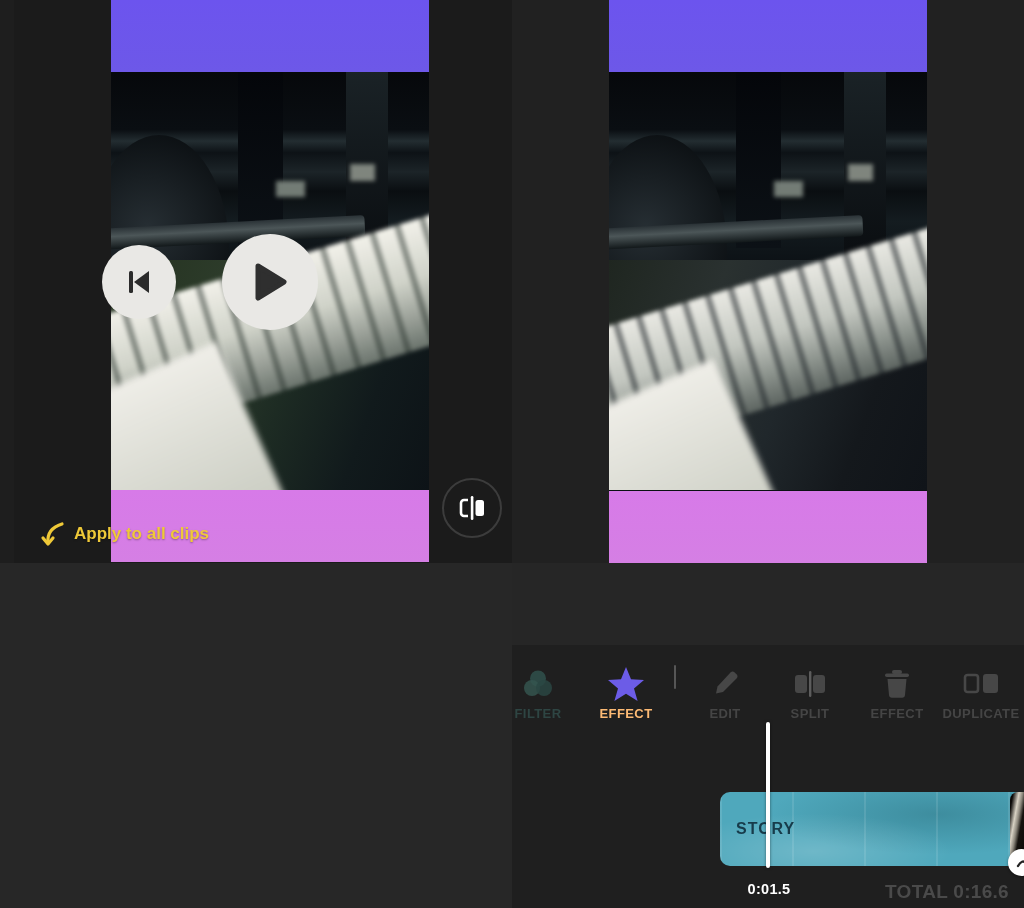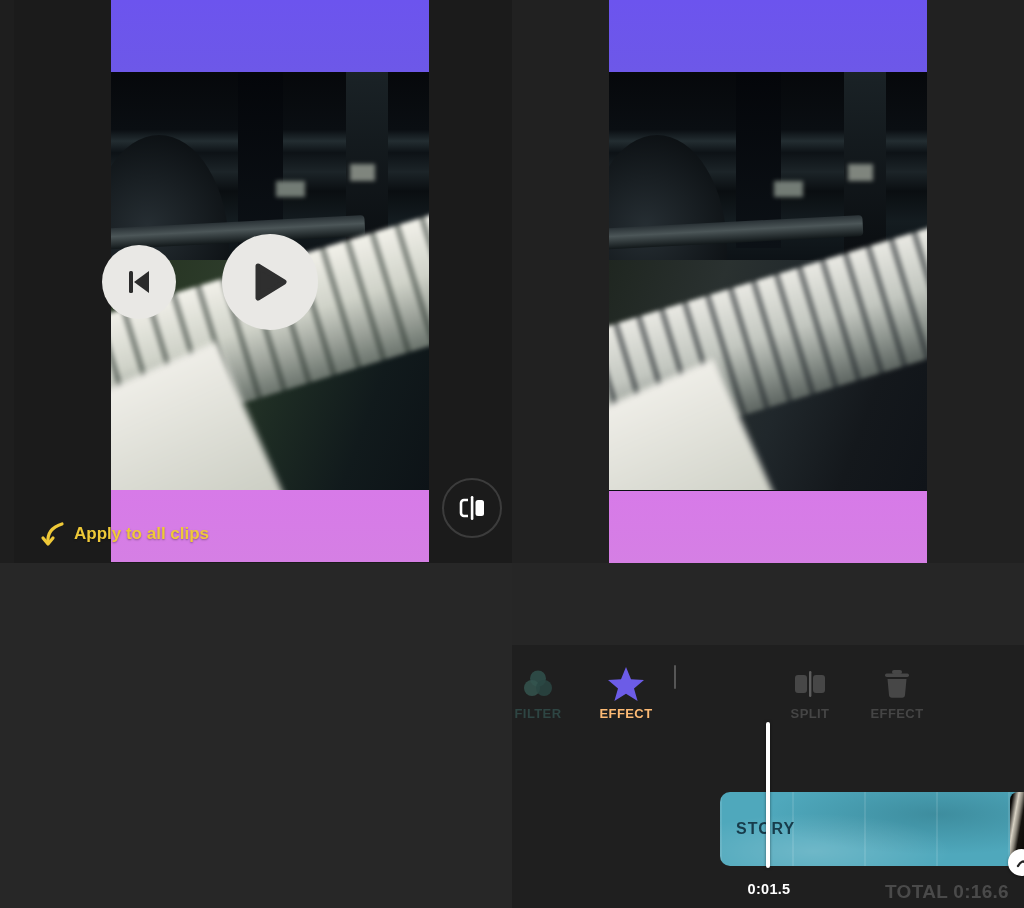--- a/index.html
+++ b/index.html
@@ -211,39 +211,56 @@
       </div>
       <div class="tool t-effect">
         <span class="ticon">
           <svg width="38" height="36" viewBox="0 0 38 36">
             <path d="M19 1 L24 13.2 L37 14 L27 22.4 L30.6 35 L19 27.8 L7.4 35 L11 22.4 L1 14 L14 13.2 Z" fill="#6c5ce7"></path>
           </svg>
         </span>
         <span class="tlabel">EFFECT</span>
       </div>
       <div class="tool-divider"></div>
+      <div class="tool t-edit">
+        <span class="ticon">
+          <svg width="30" height="30" viewBox="0 0 30 30">
+            <path d="M20.5 3.5 a3 3 0 0 1 4.2 0 l1.8 1.8 a3 3 0 0 1 0 4.2 L13 23 L6 24.5 L7.5 17.5 Z" fill="#474747"></path>
+          </svg>
+        </span>
+        <span class="tlabel">EDIT</span>
+      </div>
       <div class="tool t-split">
         <span class="ticon">
           <svg width="36" height="26" viewBox="0 0 36 26">
             <rect x="3" y="4" width="12" height="18" rx="3" fill="#474747"></rect>
             <rect x="21" y="4" width="12" height="18" rx="3" fill="#474747"></rect>
             <rect x="17" y="0" width="2.4" height="26" rx="1.2" fill="#5d5d5d"></rect>
           </svg>
         </span>
         <span class="tlabel">SPLIT</span>
       </div>
       <div class="tool t-delete">
         <span class="ticon">
           <svg width="30" height="30" viewBox="0 0 30 30">
             <rect x="10" y="1" width="10" height="4" rx="2" fill="#474747"></rect>
             <rect x="3" y="4.5" width="24" height="3.4" rx="1.7" fill="#474747"></rect>
             <path d="M5.5 10 H24.5 L23 26 a3 3 0 0 1 -3 2.7 H10 a3 3 0 0 1 -3 -2.7 Z" fill="#474747"></path>
           </svg>
         </span>
         <span class="tlabel">EFFECT</span>
+      </div>
+      <div class="tool t-duplicate">
+        <span class="ticon">
+          <svg width="38" height="26" viewBox="0 0 38 26">
+            <rect x="3" y="4" width="13" height="17" rx="2.5" fill="none" stroke="#474747" stroke-width="2.6"></rect>
+            <rect x="21" y="3" width="15" height="19" rx="3" fill="#474747"></rect>
+          </svg>
+        </span>
+        <span class="tlabel">DUPLICATE</span>
       </div>
     </div>
 
     <div class="rp-timeline">
       <div class="clip">
         <div class="tex"></div>
         <div class="clip-label">STORY</div>
       </div>
       <div class="next-clip"></div>
       <div class="clip-handle">

